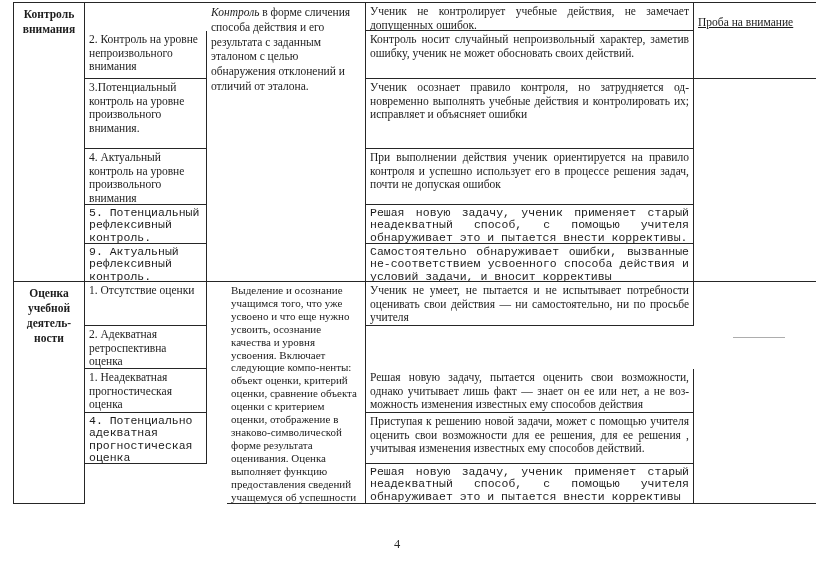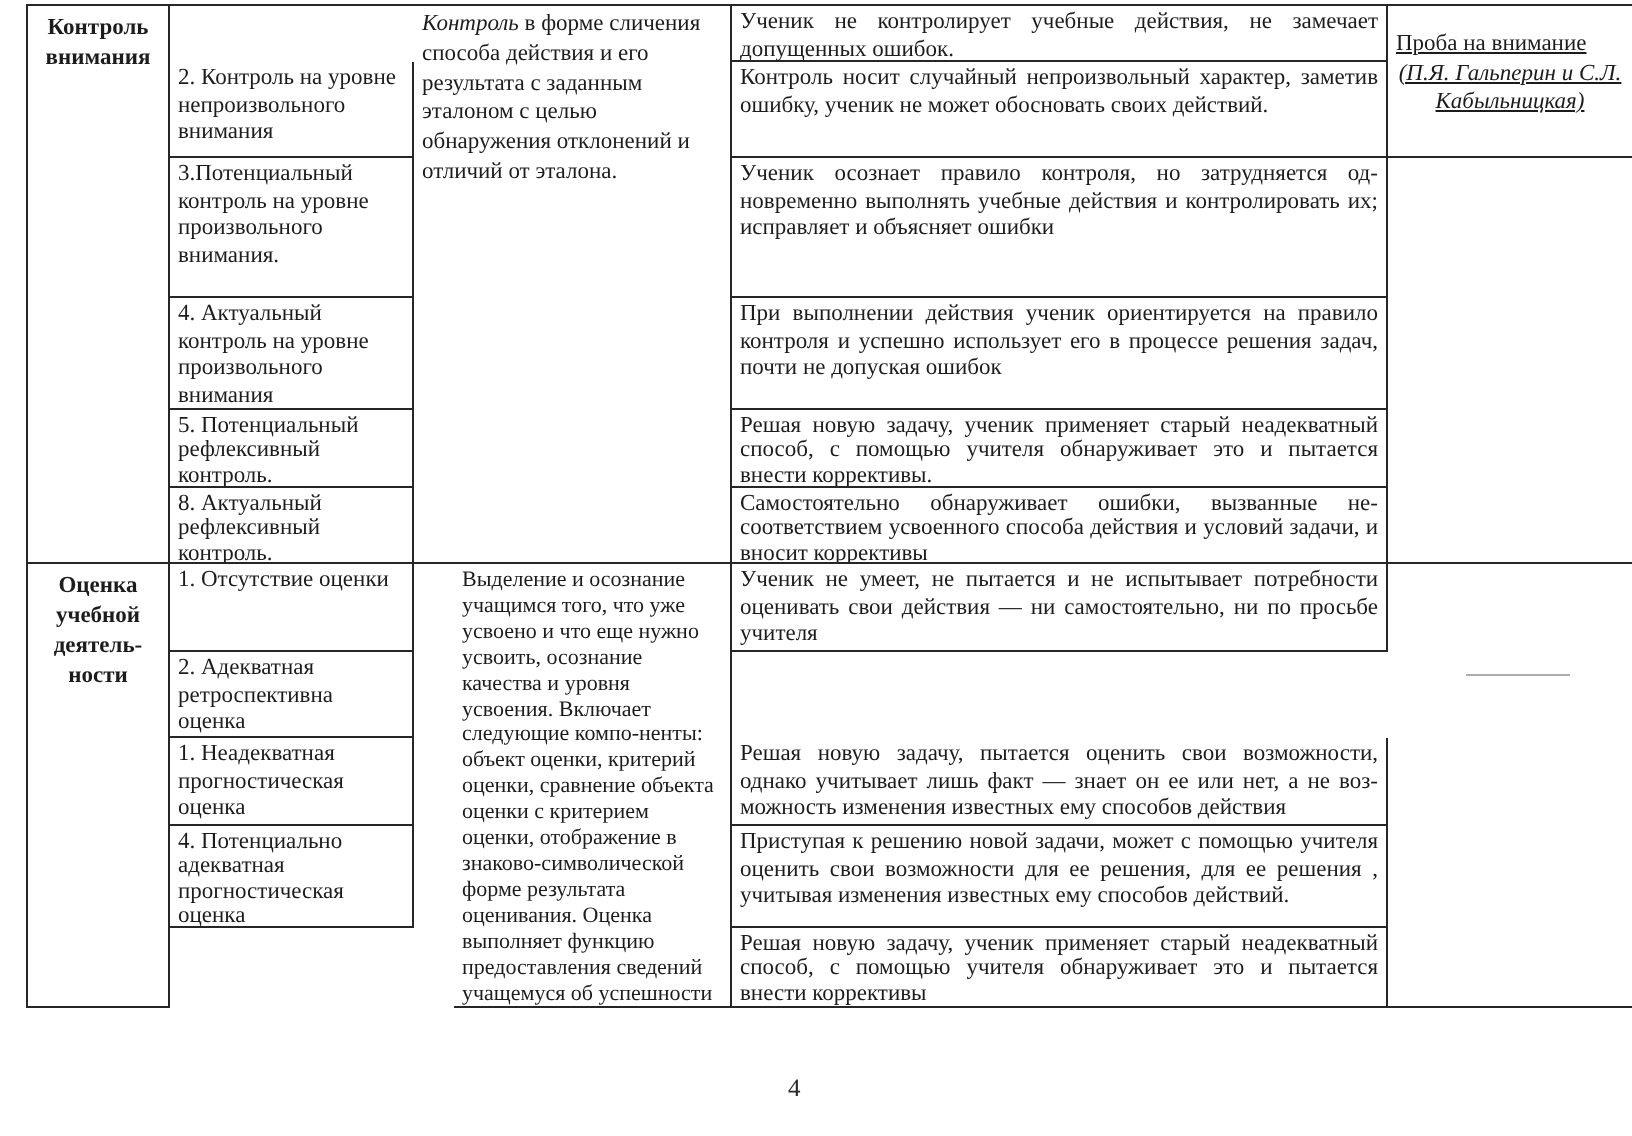--- a/index.html
+++ b/index.html
@@ -25,25 +25,25 @@
     border-right: 1px solid #262626;
     border-bottom: 1px solid #262626;
     box-sizing: border-box;
     padding: 2px 4px 0 4px;
     overflow: hidden;
     line-height: 13.5px;
   }
   .noright { border-right: none; text-decoration: underline; }
   .label { font-weight: bold; text-align: center; padding-top: 4px; line-height: 15px; }
   .just { text-align: justify; }
-  .vtight { line-height: 12.3px; }
+  .vtight { line-height: 12.3px; font-family: Liberation Mono, monospace; }
   .tight { line-height: 12.9px; font-size: 11px; margin-left: 20px; }
   .def1 { line-height: 14.8px; }
   .probe { padding-top: 12px; line-height: 14.5px; }
-  .it { font-style: italic; text-align: center; }
+  .it { font-style: italic; }
   .rel { position: relative; }
   .blank-underline {
     position: absolute; left: 39px; top: 55px; width: 52px; height: 0;
     border-top: 1px solid #adadad;
   }
   .page-number {
     position: absolute; left: 394px; top: 537px;
     font-size: 12.5px; color: #2a2a2a;
   }
 </style>
@@ -55,37 +55,36 @@
 
     <div class="cell label" style="grid-column:1;grid-row:1/span 6">Контроль внимания</div>
 
     <div class="cell def1" style="grid-column:3;grid-row:1/span 6">
       <span class="it">Контроль</span>
       <span>в форме сличения способа действия и его результата с заданным эталоном с целью обнаружения отклонений и отличий от эталона.</span>
     </div>
     <div class="cell just" style="grid-column:4;grid-row:1">Ученик не контролирует учебные действия, не замечает допущенных ошибок.</div>
     <div class="cell noright probe" style="grid-column:5;grid-row:1/span 2">
       <div>Проба на внимание</div>
-      <div class="it">(П.Я. Гальперин и С.Л. Кабыльницкая)</div>
     </div>
 
     <div class="cell" style="grid-column:2;grid-row:2">2. Контроль на уровне непроизвольного внимания</div>
     <div class="cell just" style="grid-column:4;grid-row:2">Контроль носит случайный непроизвольный характер, заметив ошибку, ученик не может обосновать своих действий.</div>
 
     <div class="cell" style="grid-column:2;grid-row:3">3.Потенциальный контроль на уровне произвольного внимания.</div>
     <div class="cell just" style="grid-column:4;grid-row:3">Ученик осознает правило  контроля, но затрудняется од-новременно выполнять учебные действия и контролировать их; исправляет и объясняет ошибки</div>
     <div class="cell noright" style="grid-column:5;grid-row:3/span 4"></div>
 
     <div class="cell" style="grid-column:2;grid-row:4">4. Актуальный контроль на уровне произвольного внимания</div>
     <div class="cell just" style="grid-column:4;grid-row:4">При выполнении действия ученик ориентируется на правило контроля и успешно использует его в процессе решения задач, почти не допуская ошибок</div>
 
     <div class="cell vtight" style="grid-column:2;grid-row:5">5. Потенциальный рефлексивный контроль.</div>
     <div class="cell just vtight" style="grid-column:4;grid-row:5">Решая новую задачу,  ученик  применяет старый неадекватный способ,  с помощью учителя обнаруживает это и пытается внести коррективы.</div>
 
-    <div class="cell vtight" style="grid-column:2;grid-row:6">8. Актуальный рефлексивный контроль.</div>
+    <div class="cell vtight" style="grid-column:2;grid-row:6">9. Актуальный рефлексивный контроль.</div>
     <div class="cell just vtight" style="grid-column:4;grid-row:6">Самостоятельно обнаруживает  ошибки, вызванные не-соответствием усвоенного способа действия и условий задачи, и вносит коррективы</div>
 
     <div class="cell label" style="grid-column:1;grid-row:7/span 5">Оценка учебной деятель-ности</div>
 
     <div class="cell" style="grid-column:2;grid-row:7">1. Отсутствие оценки</div>
     <div class="cell tight" style="grid-column:3;grid-row:7/span 5">Выделение и осознание учащимся того, что уже усвоено и что еще нужно усвоить, осознание качества и уровня усвоения. Включает следующие компо-ненты: объект оценки, критерий оценки, сравнение объекта оценки с критерием оценки, отображение в знаково-символической форме результата оценивания. Оценка выполняет функцию предоставления сведений учащемуся об успешности</div>
     <div class="cell just" style="grid-column:4;grid-row:7">Ученик не умеет, не пытается и  не испытывает потребности оценивать свои действия — ни самостоятельно, ни по просьбе учителя</div>
     <div class="cell noright rel" style="grid-column:5;grid-row:7/span 5">
       <div class="blank-underline"></div>
     </div>

